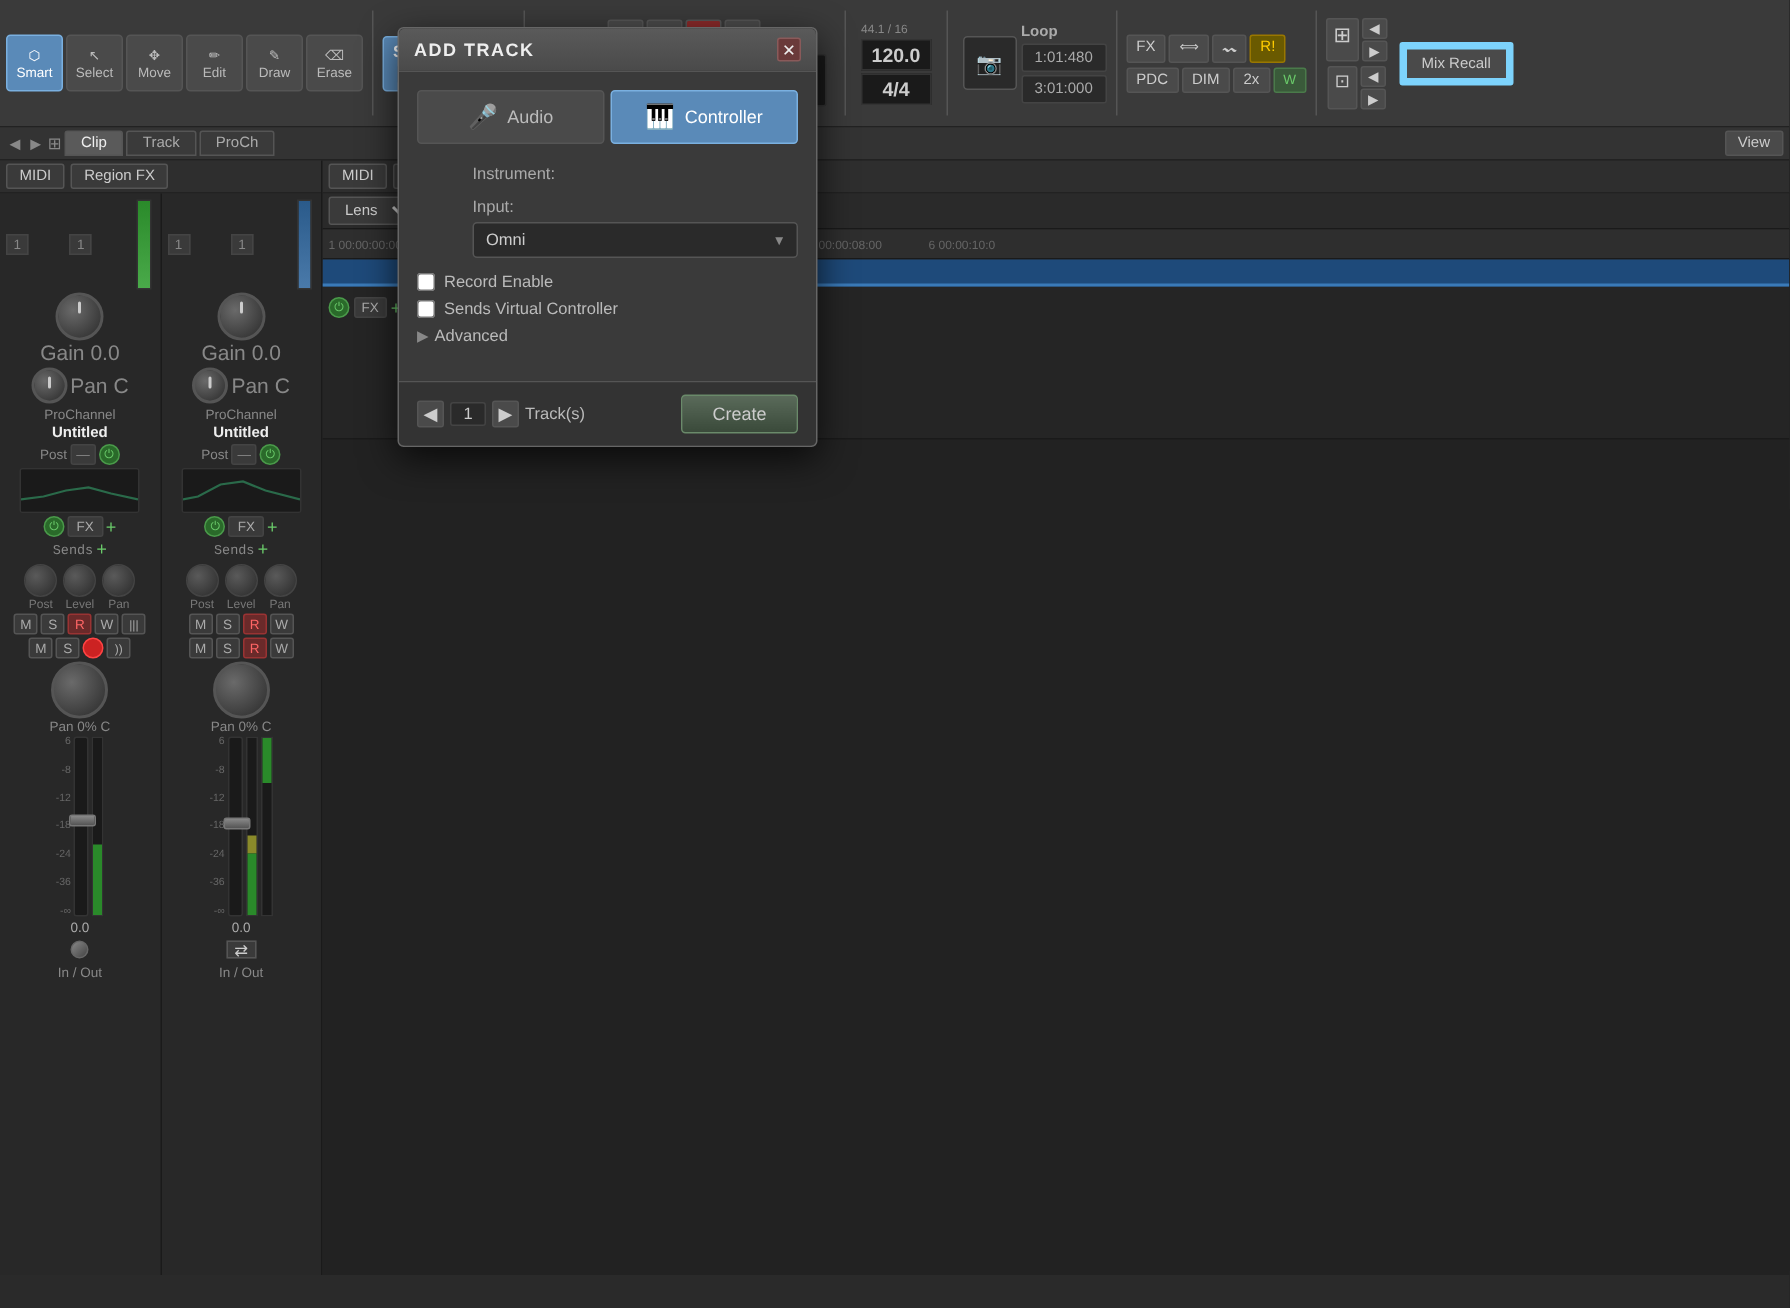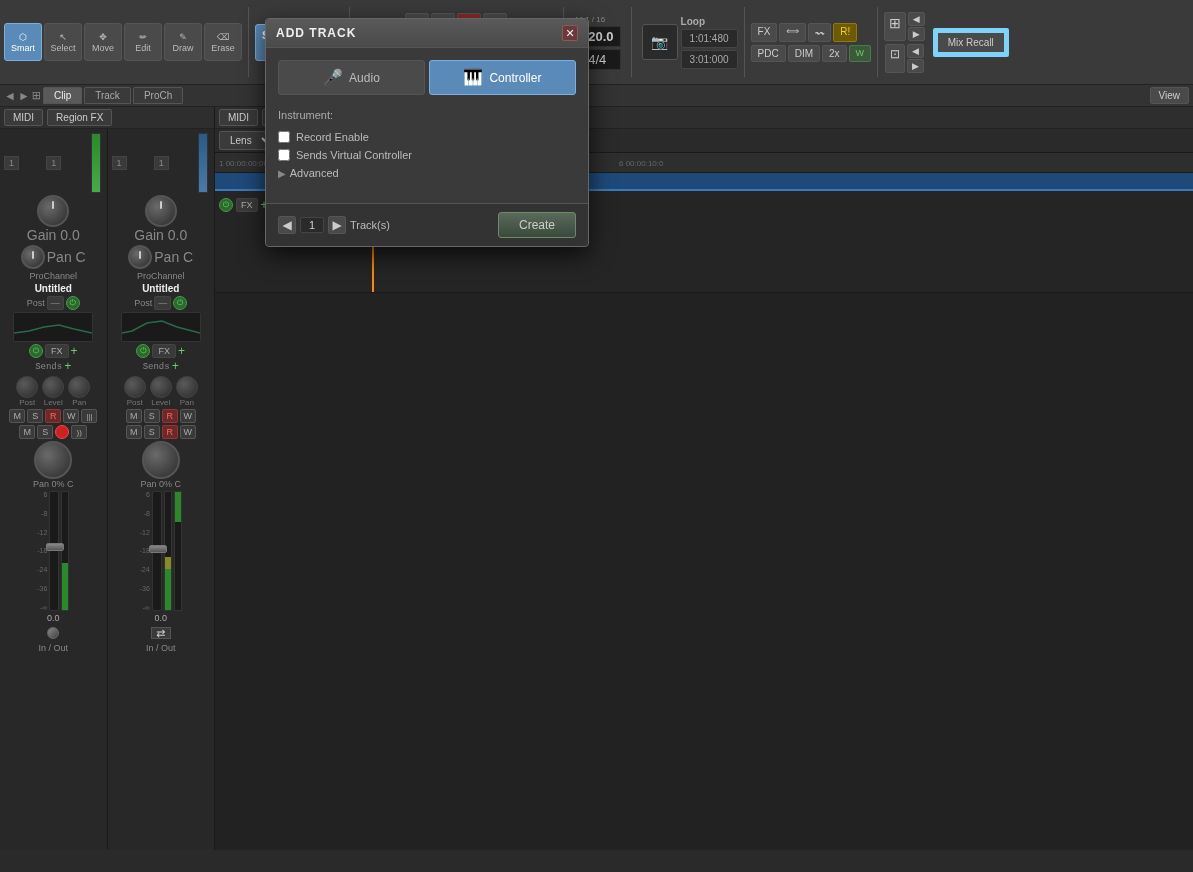--- a/index.html
+++ b/index.html
@@ -170,21 +170,21 @@
       font-size: 13px;
       font-weight: bold;
       padding: 2px 6px;
       border: 1px solid #333;
       text-align: center;
     }
     .meter-val {
       background: #1a1a1a;
       color: #ccc;
       font-size: 13px;
-      font-weight: normal;
+      font-weight: bold;
       padding: 2px 6px;
       border: 1px solid #333;
       text-align: center;
     }
 
     
     .sub-toolbar {
       height: 22px;
       background: #333;
       border-bottom: 1px solid #222;
@@ -511,21 +511,21 @@
     .dialog-overlay {
       position: absolute;
       top: 0; left: 0; right: 0; bottom: 0;
       z-index: 100;
       pointer-events: none;
     }
     .dialog {
       position: absolute;
       top: 18px;
       left: 265px;
-      width: 324px;
+      width: 280px;
       background: #3a3a3a;
       border: 1px solid #666;
       border-radius: 4px;
       box-shadow: 0 8px 24px rgba(0,0,0,0.7);
       pointer-events: all;
     }
     .dialog-title-bar {
       background: linear-gradient(to bottom, #5a5a5a, #4a4a4a);
       padding: 6px 10px;
       border-radius: 4px 4px 0 0;
@@ -575,20 +575,21 @@
     .dialog-tab.active {
       background: #5a8ab8;
       border-color: #7ab0e0;
       color: white;
     }
     .dialog-tab-icon {
       font-size: 16px;
     }
     .form-group {
       margin-bottom: 10px;
+      margin-left: 37px;
     }
     .form-label {
       display: block;
       color: #aaa;
       font-size: 11px;
       margin-bottom: 4px;
     }
     .form-select {
       width: 100%;
       background: #2a2a2a;
@@ -1087,20 +1088,29 @@
         <div class="dialog-tab active">
           <span class="dialog-tab-icon">🎹</span>
           <span>Controller</span>
         </div>
       </div>
 
       <div class="form-group">
         <label class="form-label">Instrument:</label>
       </div>
 
+      <div class="form-group">
+        <label class="form-label">Input:</label>
+        <div class="select-wrapper">
+          <select class="form-select">
+            <option>Omni</option>
+            <option>MIDI Input 1</option>
+          </select>
+        </div>
+      </div>
 
       <div class="checkbox-row">
         <input type="checkbox" id="recordEnable" style="">
         <label class="checkbox-label" for="recordEnable">Record Enable</label>
       </div>
       <div class="checkbox-row">
         <input type="checkbox" id="openVirtual" style="">
         <label class="checkbox-label" for="openVirtual">Sends Virtual Controller</label>
       </div>
 

